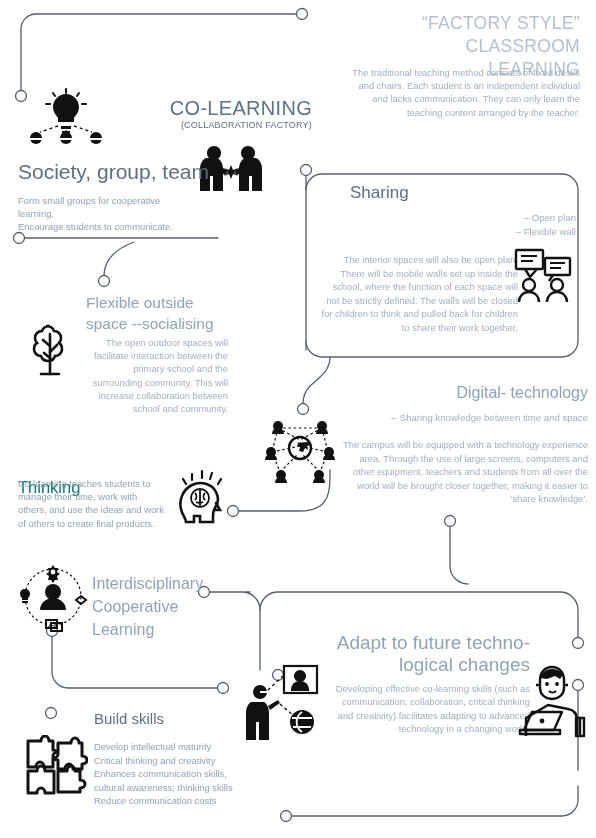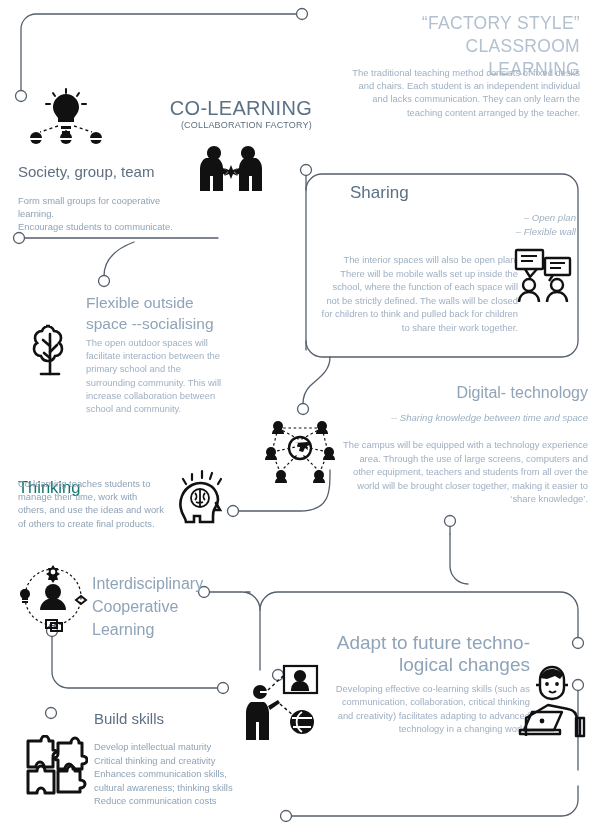--- a/index.html
+++ b/index.html
@@ -17,21 +17,21 @@
   }
   .h2d{ color:#5e6f82; }
   .h3{
     color:#5c6e80;font-size:13.5px;line-height:18px;font-weight:400;
   }
   .body{
     color:#9fb0c2;font-size:9.4px;line-height:13.2px;font-weight:400;
   }
   .body-d{ color:#8fa3b6; }
   .sub{
-    color:#9fb0c2;font-size:9.6px;line-height:13.5px;font-style:italic;
+    color:#9fb0c2;font-size:9.6px;line-height:13.5px;
   }
   .ttl-main{
     color:#b2c0d0;font-size:17.5px;line-height:23px;text-align:right;letter-spacing:.3px;
   }
   .co-title{
     color:#5c7184;font-size:20px;line-height:23px;letter-spacing:.3px;text-align:right;
   }
   .co-sub{
     color:#5c7184;font-size:9px;line-height:12px;letter-spacing:.2px;text-align:right;
   }
@@ -139,21 +139,21 @@
         <path d="M68 50h12v2H68z" fill="#fff"></path>
       </g>
       <g stroke="#111" stroke-width="1.4" stroke-dasharray="3 3" fill="none">
         <path d="M36 38L18 44"></path>
         <path d="M44 42v3"></path>
         <path d="M52 38l18 6"></path>
       </g>
     </svg>
   </div>
 
-  <div class="blk h2 h2d" style="left:18px;top:161px;width:230px;font-size:15px;color:#5e6f82;">Society, group, team</div>
+  <div class="blk h2 h2d" style="left:18px;top:161px;width:230px;font-size:21px;color:#5e6f82;">Society, group, team</div>
   <div class="blk body body-d" style="left:18px;top:194px;width:220px;">
     <div>Form small groups for cooperative</div>
     <div>learning.</div>
     <div>Encourage students to communicate.</div>
   </div>
 
   <div class="blk h2" style="left:350px;top:182px;width:226px;text-align:left;font-size:17px;color:#5c7184;">Sharing</div>
   <div class="blk sub r" style="left:350px;top:211px;width:226px;">
     <div>– Open plan</div>
     <div>– Flexible wall</div>
@@ -176,21 +176,21 @@
         <path d="M9 10h16M9 15h12"></path>
         <path d="M38 17h15M38 22h11"></path>
       </g>
     </svg>
   </div>
 
   <div class="blk h2" style="left:86px;top:292px;width:160px;font-size:15.5px;">
     <div>Flexible outside</div>
     <div>space --socialising</div>
   </div>
-  <div class="blk body" style="left:86px;top:336px;width:142px;">The open outdoor spaces will facilitate interaction between the primary school and the surrounding community. This will increase collaboration between school and community.</div>
+  <div class="blk body" style="left:86px;top:336px;width:142px;text-align:right;">The open outdoor spaces will facilitate interaction between the primary school and the surrounding community. This will increase collaboration between school and community.</div>
 
   <div class="icon" style="left:22px;top:320px;">
     <svg width="56" height="62" viewBox="0 0 56 62">
       <g fill="none" stroke="#111111" stroke-width="2.6" stroke-linecap="round">
         <path d="M28 6c-4 0-7 2-8 5-4 0-7 3-7 7 0 2 1 4 2 5-2 1-3 3-3 6 0 4 3 7 7 7 1 3 4 5 7 5s6-2 7-5c4 0 7-3 7-7 0-3-1-5-3-6 1-1 2-3 2-5 0-4-3-7-7-7-1-3-4-5-8-5z"></path>
         <path d="M28 14v40"></path>
         <path d="M28 26l-7-6M28 32l7-7M28 38l-6-5"></path>
         <path d="M19 54h18"></path>
       </g>
     </svg>

